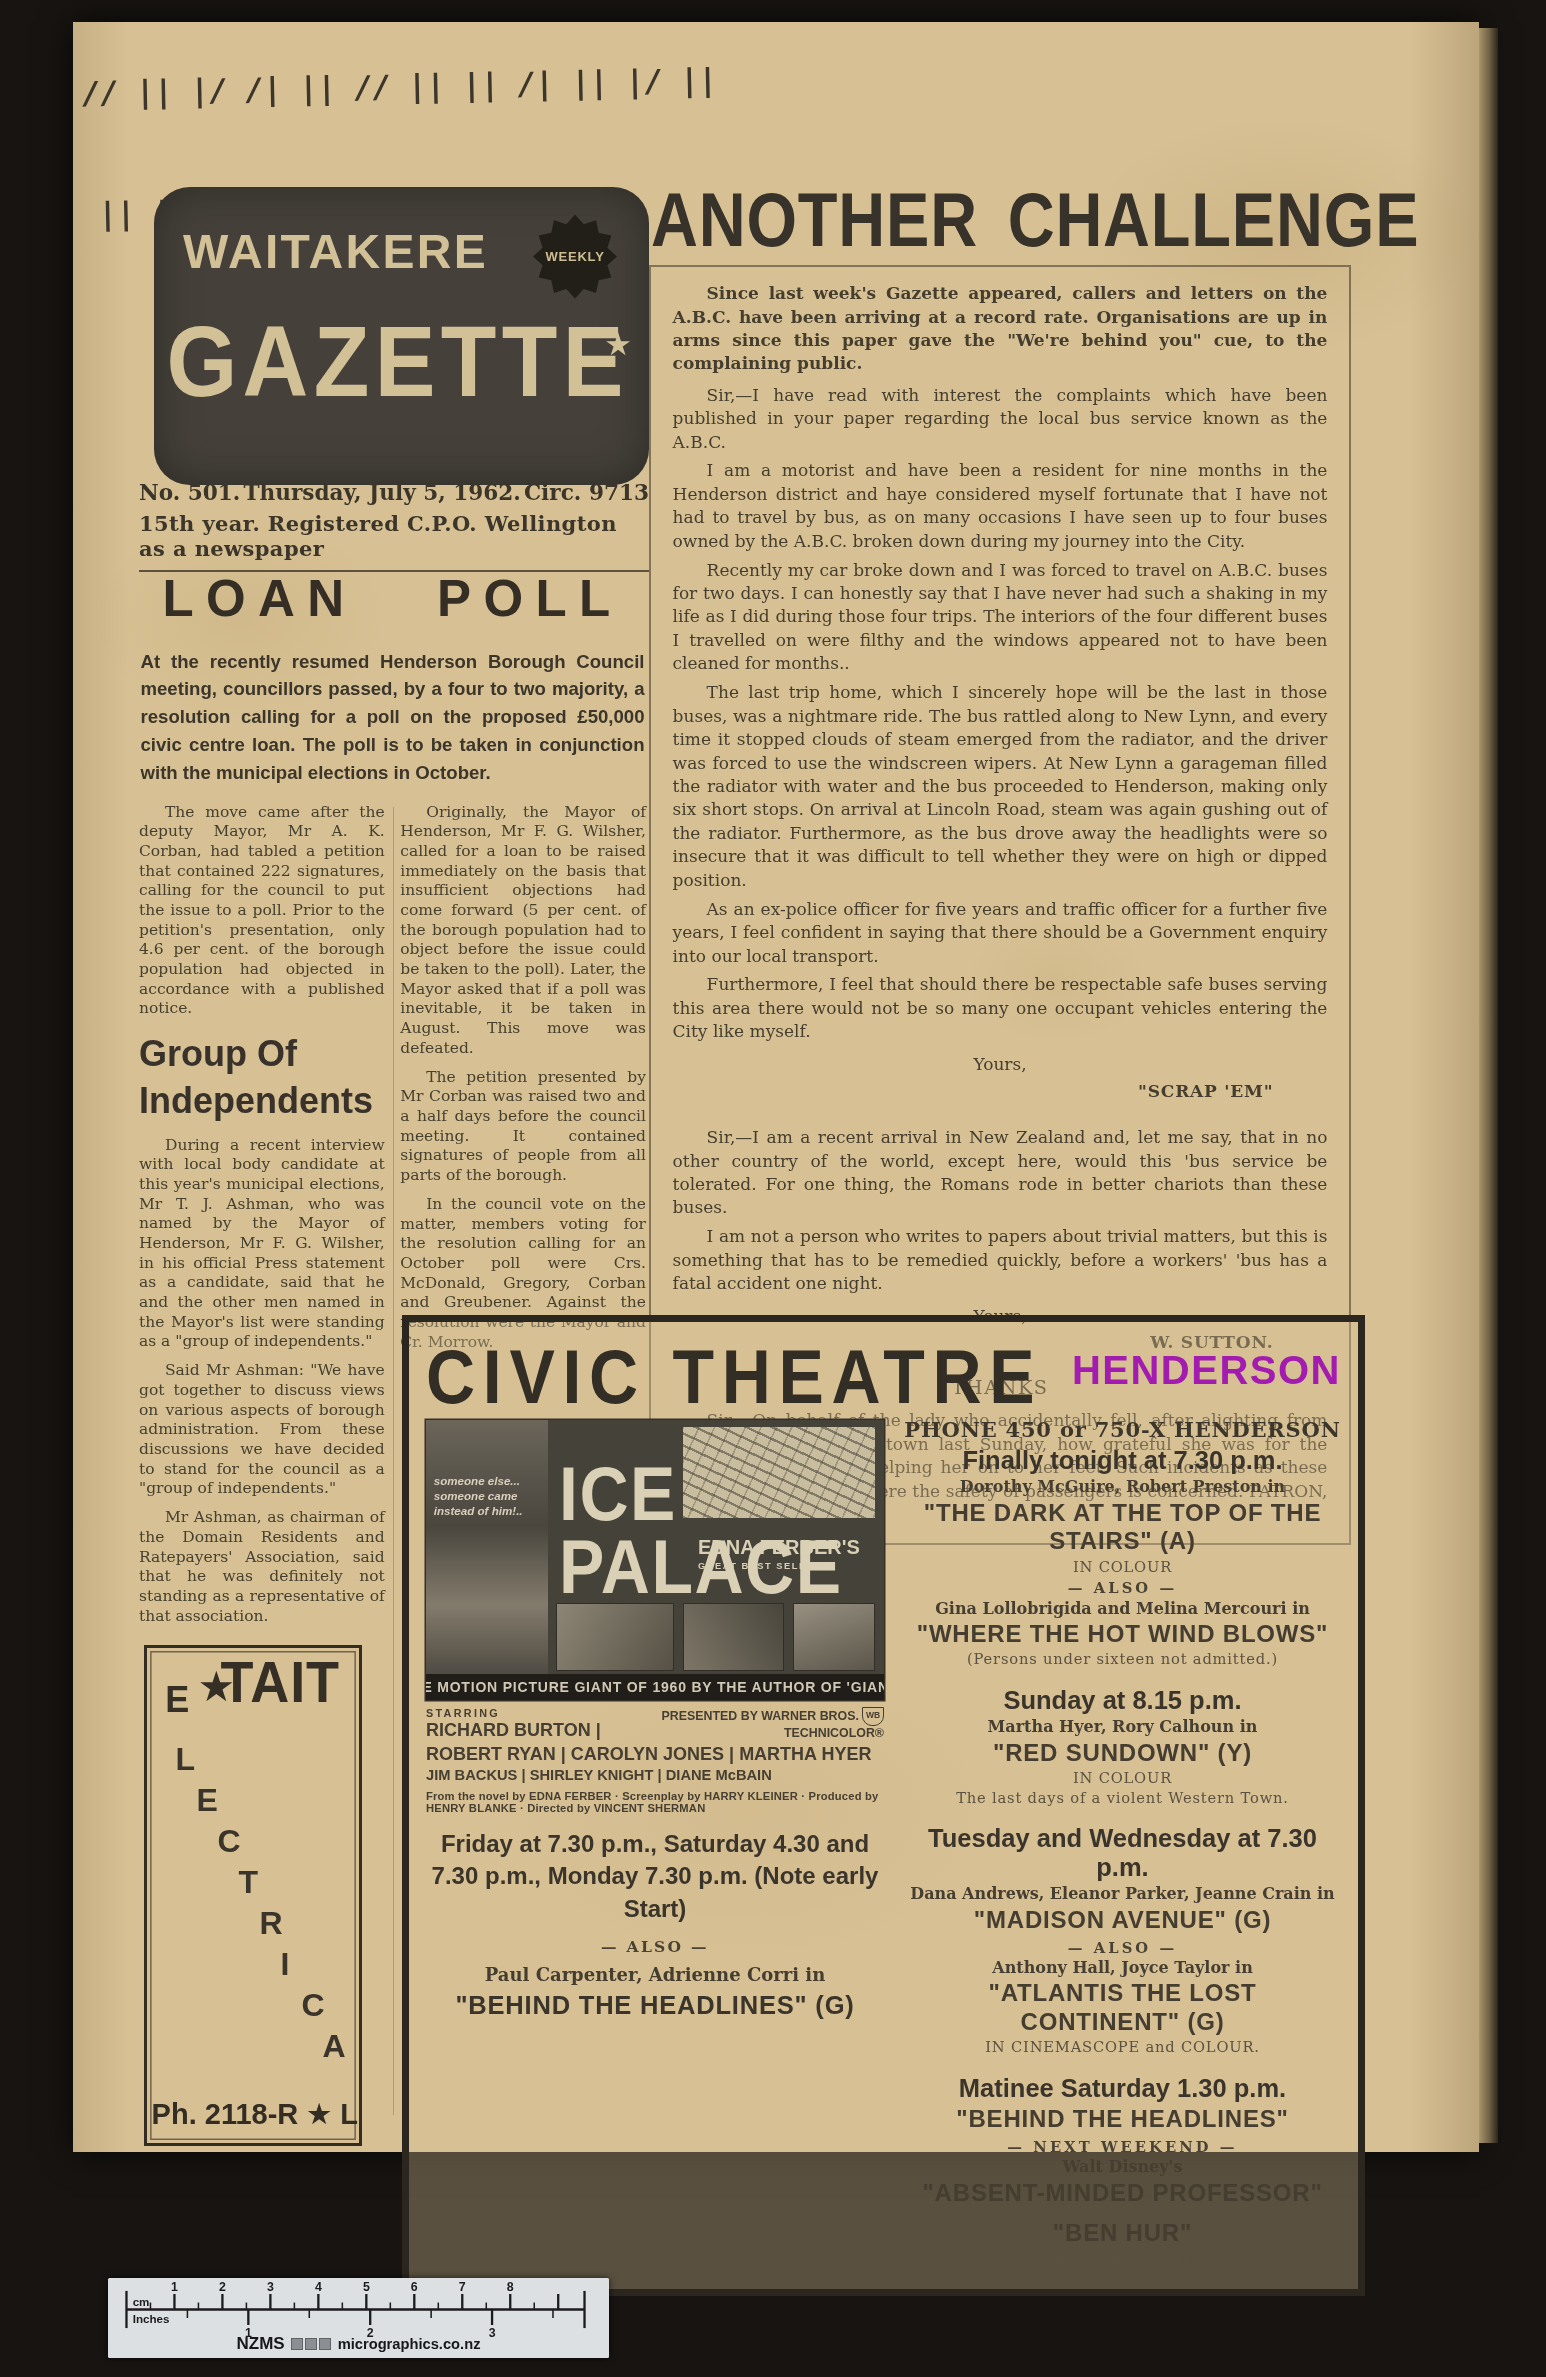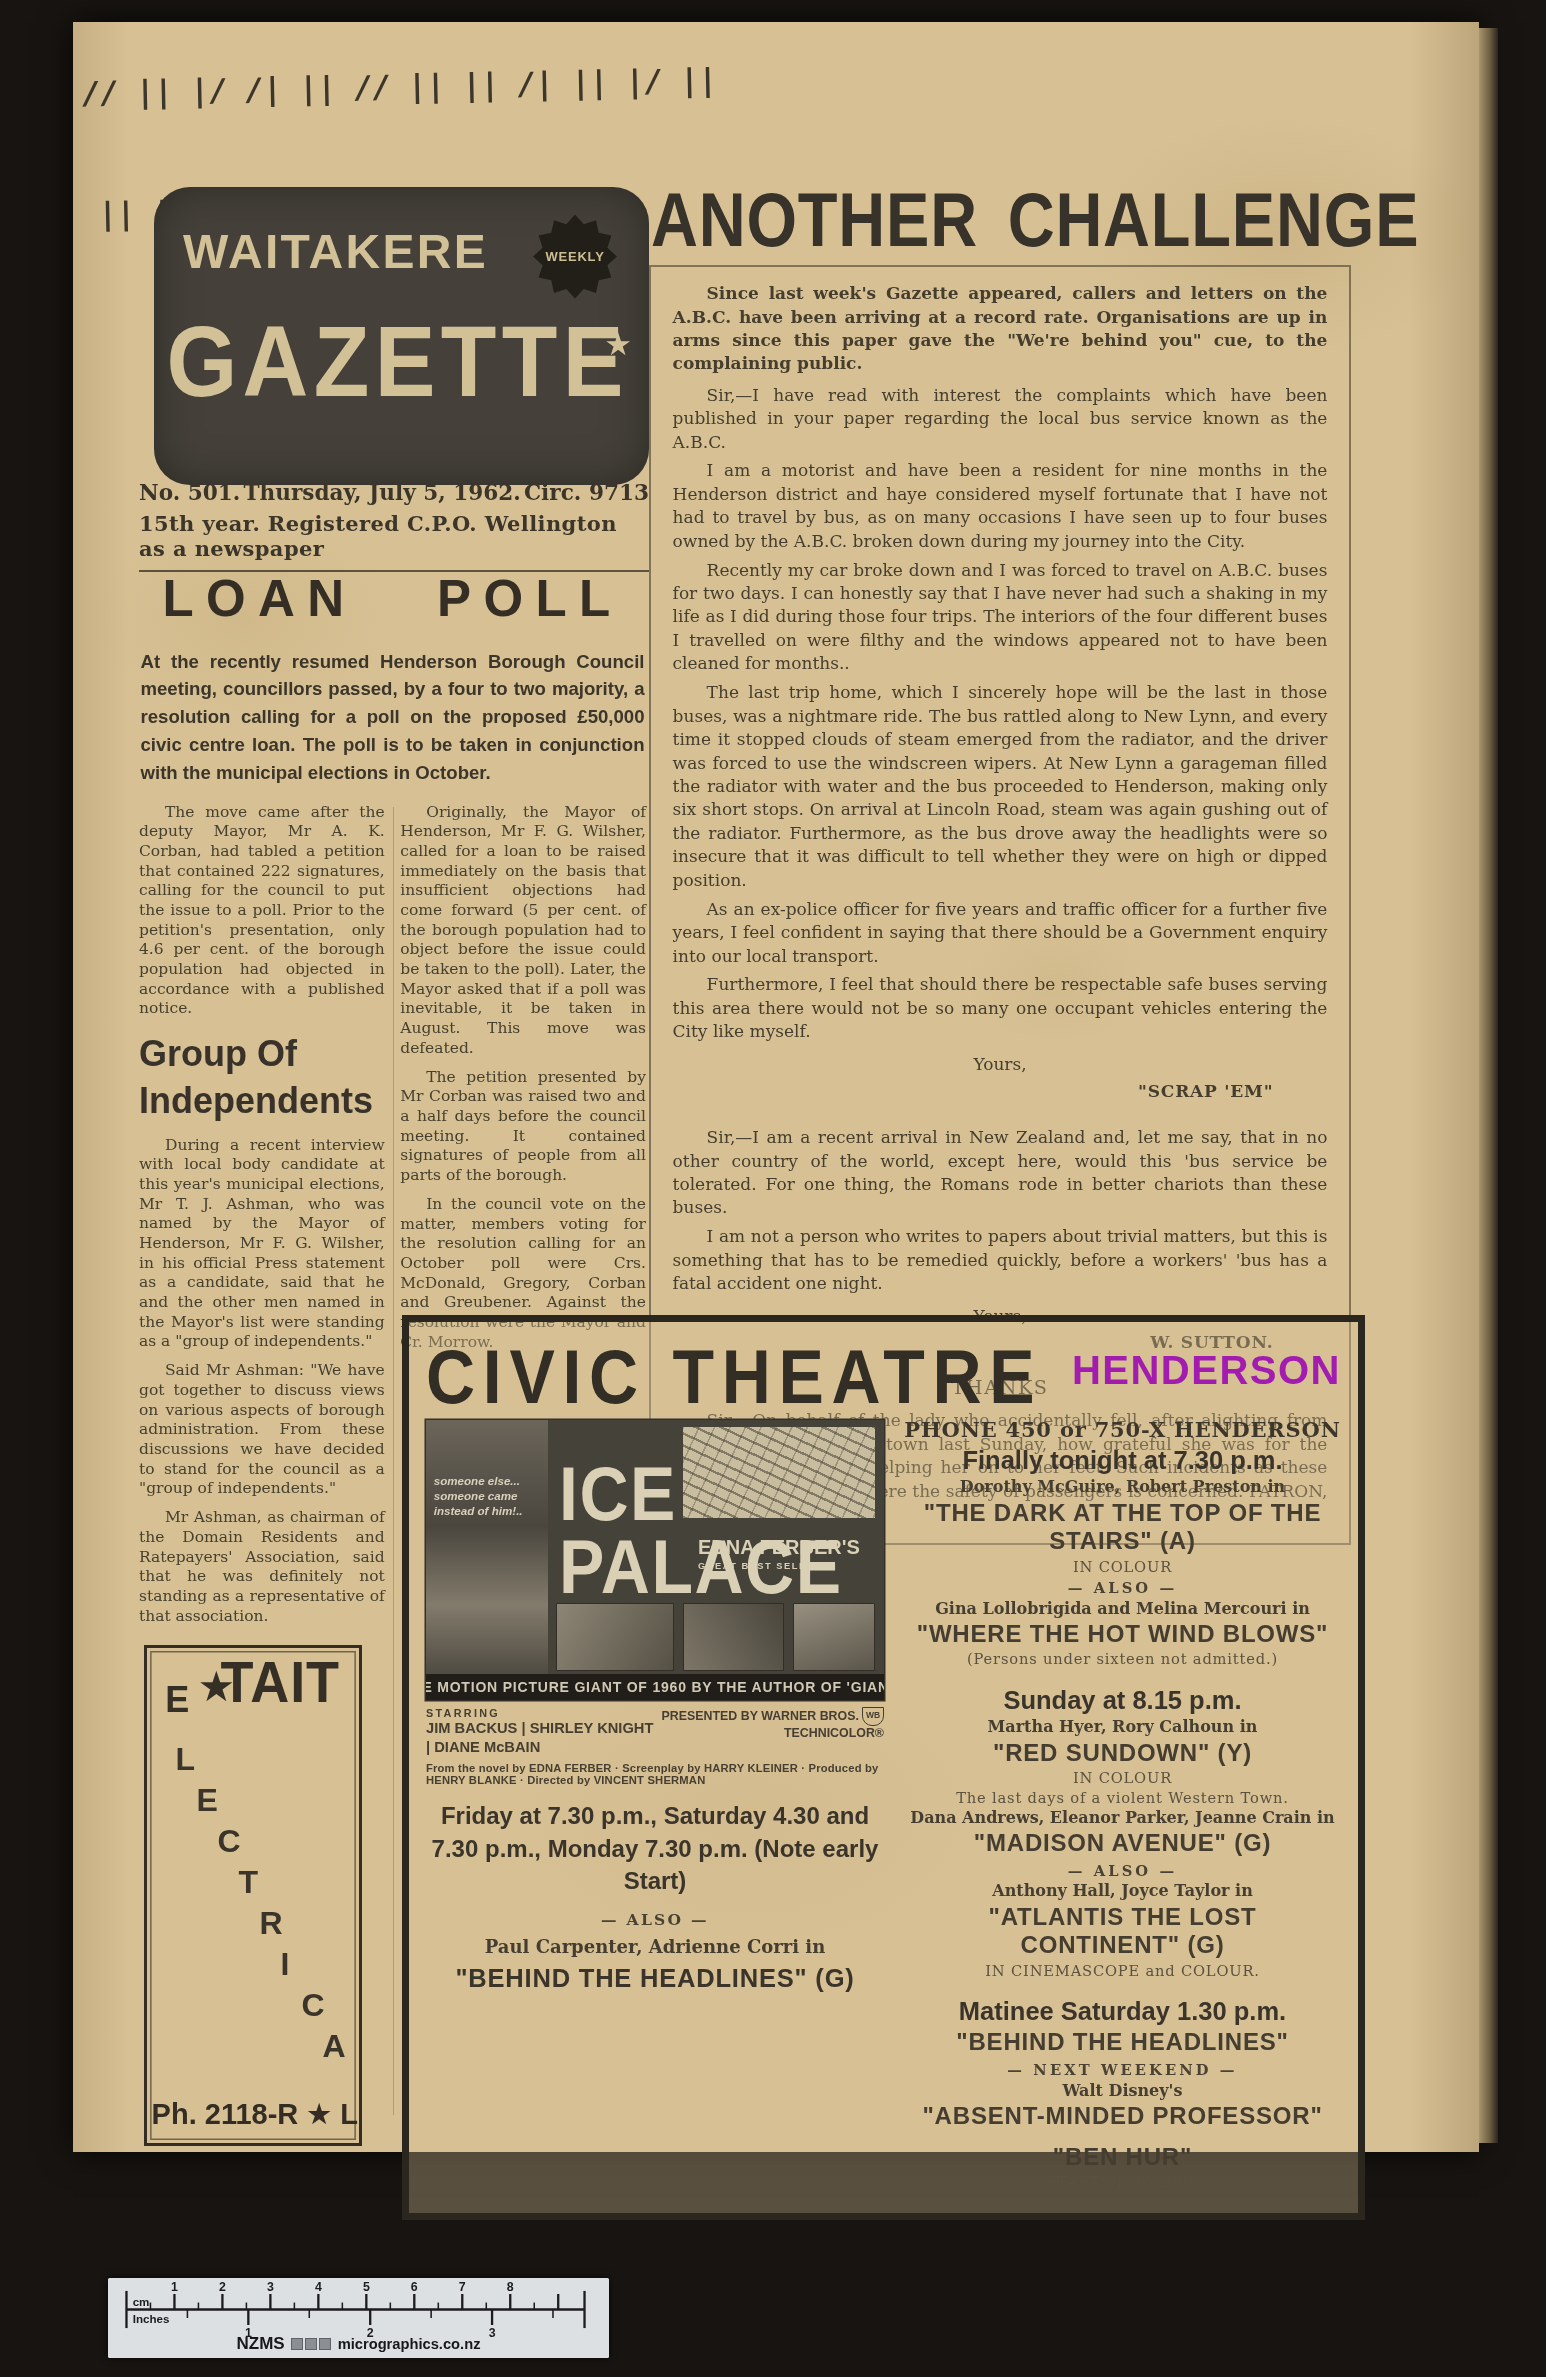--- a/index.html
+++ b/index.html
@@ -292,20 +292,21 @@
           <div class="thumb t2"></div>
           <div class="thumb t3"></div>
           <div class="poster-strip">THE MOTION PICTURE GIANT OF 1960 BY THE AUTHOR OF 'GIANT'!</div>
         </div>
         <div class="credits">
           <div class="credits-presented">
             <span>PRESENTED BY WARNER BROS.</span><span class="wb-shield">WB</span><br>
             <span>TECHNICOLOR®</span>
           </div>
           <div class="credits-star">STARRING</div>
+          <div class="credits-main">RICHARD BURTON | ROBERT RYAN | CAROLYN JONES | MARTHA HYER</div>
           <div class="credits-extra">JIM BACKUS | SHIRLEY KNIGHT | DIANE McBAIN</div>
           <div class="credits-crew">From the novel by EDNA FERBER · Screenplay by HARRY KLEINER · Produced by HENRY BLANKE · Directed by VINCENT SHERMAN</div>
         </div>
         <div class="left-times">Friday at 7.30 p.m., Saturday 4.30 and 7.30 p.m., Monday 7.30 p.m. (Note early Start)</div>
         <div class="left-also">— ALSO —</div>
         <div class="left-cast">Paul Carpenter, Adrienne Corri in</div>
         <div class="left-title">"BEHIND THE HEADLINES"  (G)</div>
       </div>
       <div class="ad-right">
         <div class="civic-phone">PHONE 450 or 750-X HENDERSON</div>
@@ -316,20 +317,21 @@
             <div class="cl note">IN COLOUR</div>
             <div class="cl also">— ALSO —</div>
             <div class="cl cast">Gina Lollobrigida and Melina Mercouri in</div>
             <div class="cl title">"WHERE THE HOT WIND BLOWS"</div>
             <div class="cl note">(Persons under sixteen not admitted.)</div>
             <div class="cl time gap">Sunday at 8.15 p.m.</div>
             <div class="cl cast">Martha Hyer, Rory Calhoun in</div>
             <div class="cl title">"RED SUNDOWN" (Y)</div>
             <div class="cl note">IN COLOUR</div>
             <div class="cl note">The last days of a violent Western Town.</div>
+            <div class="cl time gap">Tuesday and Wednesday at 7.30 p.m.</div>
             <div class="cl cast">Dana Andrews, Eleanor Parker, Jeanne Crain in</div>
             <div class="cl title">"MADISON AVENUE" (G)</div>
             <div class="cl also">— ALSO —</div>
             <div class="cl cast">Anthony Hall, Joyce Taylor in</div>
             <div class="cl title">"ATLANTIS THE LOST CONTINENT" (G)</div>
             <div class="cl note">IN CINEMASCOPE and COLOUR.</div>
             <div class="cl time gap">Matinee Saturday 1.30 p.m.</div>
             <div class="cl title">"BEHIND THE HEADLINES"</div>
             <div class="cl also">— NEXT WEEKEND —</div>
             <div class="cl cast">Walt Disney's</div>

